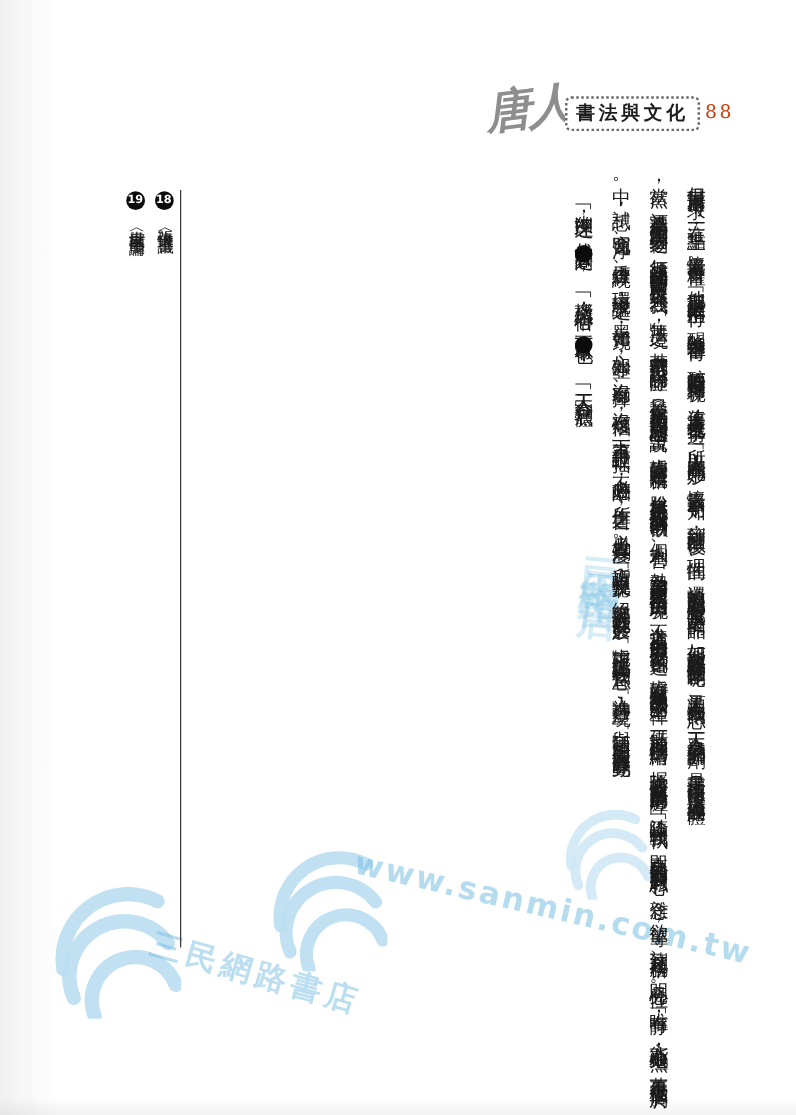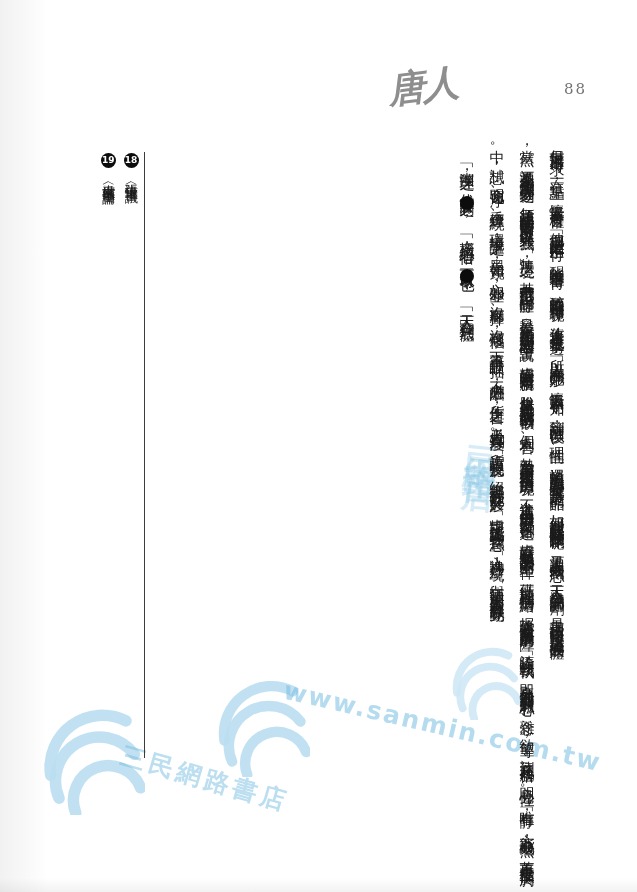--- a/index.html
+++ b/index.html
@@ -39,21 +39,21 @@
     position:absolute;left:452px;top:77px;
     border:2px dotted #6a6a6a;
     border-radius:5px;
     padding:2px 7px 3px 7px;
     font-size:15px;font-weight:600;
     letter-spacing:3px;color:#1e1e1e;
     background:#fff;
   }
   .page-number{
     position:absolute;left:564px;top:80px;
-    font-size:15px;color:#737373;letter-spacing:2px;
+    font-size:15px;color:#c2410c;letter-spacing:2px;
   }
 
   
   .main-text{
     position:absolute;top:138px;left:150px;
     width:422px;height:740px;
     writing-mode:vertical-rl;
     text-orientation:mixed;
     font-size:15px;
     line-height:2.0;              
@@ -161,20 +161,21 @@
     <svg width="95" height="105" viewBox="0 0 100 110" fill="none">
       <g stroke="rgba(120,190,226,0.9)" stroke-width="11" stroke-linecap="round" fill="none">
         <path d="M10 72 A50 50 0 0 1 82 20"></path>
         <path d="M18 94 A42 42 0 0 1 90 52"></path>
         <path d="M34 108 A32 32 0 0 1 96 84"></path>
       </g>
     </svg>
   </div>
 
   <div class="series-title">唐人</div>
+  <div class="subtitle-box">書法與文化</div>
   <div class="page-number">88</div>
 
   <div class="main-text">
     <p>但是可遇而不可求。在這一點上，懷素最有發言權。他自稱「醉來信手兩三行，醒後卻書書不得」。醉酒時那種精神境界，連作者本身也捉拿不透，所以「人人來問此中妙，懷素自云初不知」。等到酒醒以後，理性的、邏輯的眼光與心態審視「冥冥之中」的作品，如何能體會醉時偶發性的創作呢？酒是人進入物我兩忘、天人合一境界的調節劑。是書法由技法向「無法」之境過渡的媒體。</p>
     <p>當然，酒並不是藝術創作的必備之物，無須醇酒相伴的藝術家同樣可以進入「無我」、「無法」之境，其中我們可以說一說「虛靜」。呂俊華在《藝術創作與變態心理》中曾說：「虛靜的實際是脫俗，脫俗就是使心靈擺脫世俗的物欲、個人利害、勢力及實用的束縛而獲得自由的境界，不進入這種自由的境界就不足以言創造。虛靜有點類似於佛教中的「坐禪」，借助於一種特別的情緒，摒除心靈通向自然奧妙的屏障，清除「物執我執」，即來自外部的和自身的私心、雜念、欲望等，達到超凡脫俗、明心見性。唯有「靜」，方能心地坦然，萬事不復橫亙於胸中。試想，窗明几淨、香煙繚繞、環境靜謐之下，墨光如鏡，心如冰壺，沒有壓抑、沒有煩惱，下筆不再計較工拙，不必應酬，所作之書，必也天真爛漫。所謂「收視反聽，絕慮凝神」方能「契於妙」。「虛靜」也能使人「物我皆忘」，入「神遇」妙境，與「酒狂」相比不同處在於以靜克動。</p>
     <p class="indented"><span>「幽深之理，伏於杳冥之間」</span><span class="fnref">18</span><span>，「機巧必須心悟，不可以目取也」</span><span class="fnref">19</span><span>，「天人合一」到底體</span></p>
   </div>
 
   <div class="footnote-divider"></div>
   <div class="footnotes">

